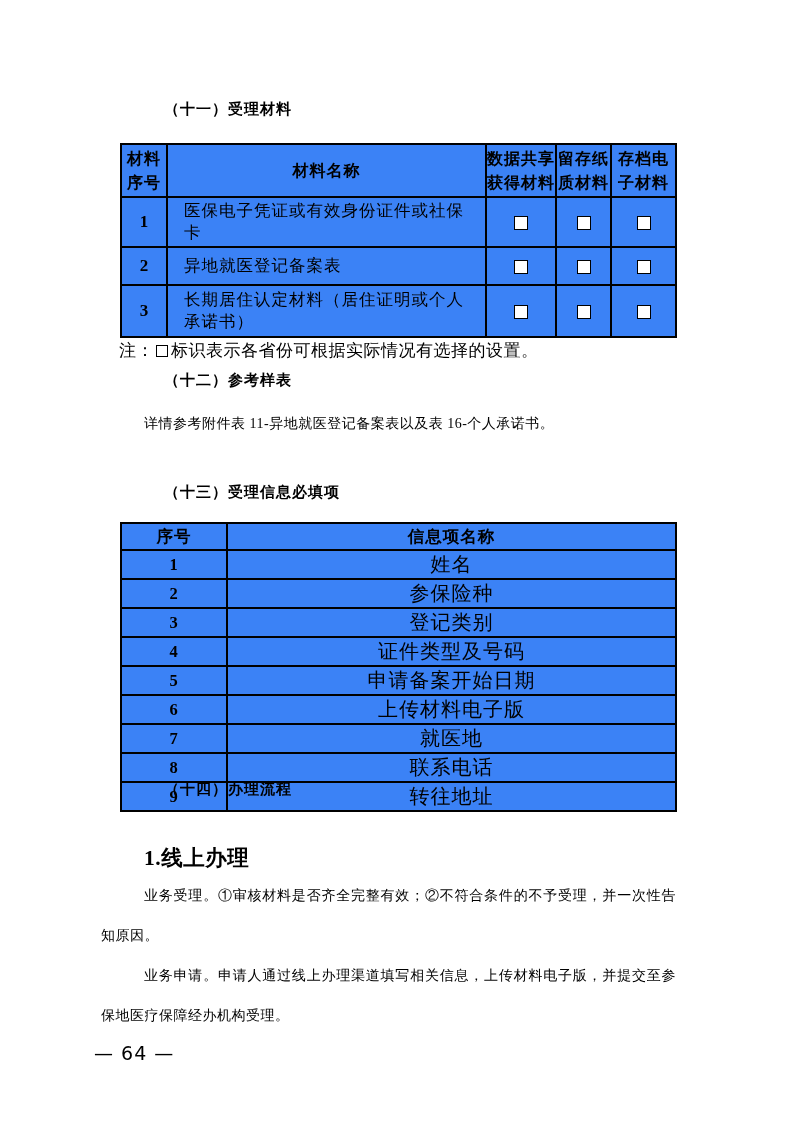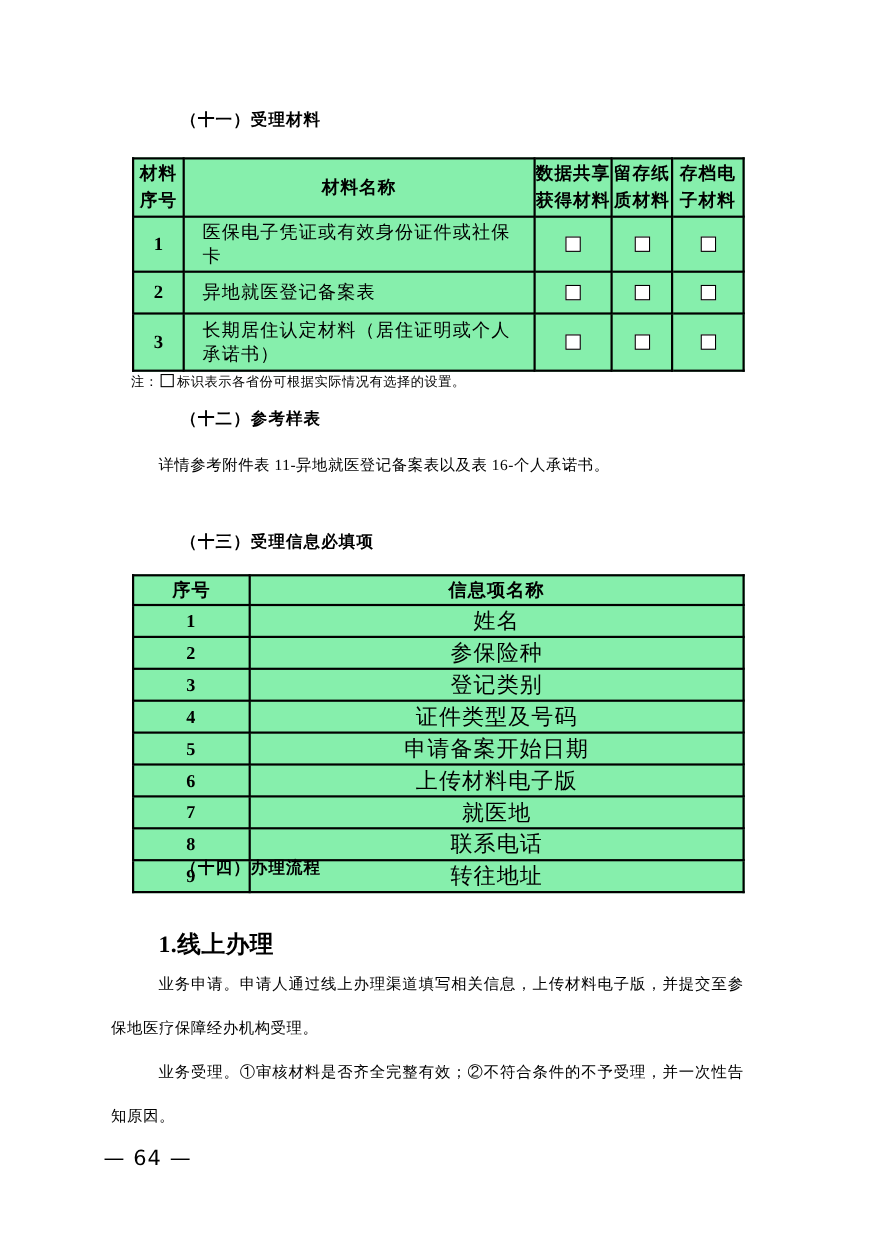--- a/index.html
+++ b/index.html
@@ -13,40 +13,40 @@
     left:164px;font-size:15px;font-weight:600;letter-spacing:1px;white-space:nowrap;
   }
   .body-block{left:101px;width:575px;}
   .body-para{
     margin:0;font-size:14px;line-height:40px;text-align:justify;
     text-indent:43px;letter-spacing:0.5px;
   }
   .sub-heading{
     left:144px;font-size:21.5px;font-weight:bold;letter-spacing:0.5px;white-space:nowrap;
   }
-  table{border-collapse:collapse;table-layout:fixed;background:#86efac;}
+  table{border-collapse:collapse;table-layout:fixed;background:#3b82f6;}
   td,th{border:2px solid #000;padding:0;overflow:hidden;}
   
   .t1{left:120px;top:143px;width:555px;}
   .t1 col.c-no{width:46px;}
   .t1 col.c-name{width:319px;}
   .t1 col.c-a{width:70px;}
   .t1 col.c-b{width:55px;}
   .t1 col.c-c{width:65px;}
   .t1 th{font-size:16px;font-weight:bold;line-height:24px;text-align:center;letter-spacing:1px;}
   .t1 .h-row{height:53px;}
   .t1 .r1{height:38px;}
   .t1 .r2{height:38px;}
   .t1 .r3{height:52px;}
   .t1 td.num{font-size:17px;font-weight:bold;text-align:center;}
   .t1 td.name{font-size:16.5px;text-align:left;padding:2px 16px;line-height:22px;letter-spacing:1px;}
   .t1 td.chk{text-align:center;}
   .cbx{display:inline-block;width:12px;height:12px;border:1.7px solid #000;vertical-align:middle;background:#fff;}
   .cbx-small{display:inline-block;width:10px;height:10px;border:1.4px solid #000;vertical-align:-1px;margin:0 3px 0 2px;background:#fff;}
-  .table-note{left:119px;top:339px;font-size:12px;letter-spacing:0.5px;white-space:nowrap;}
+  .table-note{left:119px;top:339px;font-size:17px;letter-spacing:0.5px;white-space:nowrap;}
   
   .t2{left:120px;top:522px;width:555px;}
   .t2 col.c-no{width:106px;}
   .t2 col.c-name{width:449px;}
   .t2 th{font-size:16.5px;font-weight:bold;text-align:center;letter-spacing:1px;height:25px;}
   .t2 td{font-size:20px;text-align:center;letter-spacing:1px;height:25px;}
   .t2 td.num{font-weight:bold;font-size:16.5px;}
   .footer-page{
     left:94px;top:1042px;font-size:19px;letter-spacing:1px;
     font-family:"DejaVu Sans","Liberation Sans",sans-serif;white-space:nowrap;
@@ -170,17 +170,17 @@
     <td>转往地址</td>
   </tr>
 </tbody>
   </table>
 
 <div class="abs heading" style="top:780px;">（十四）办理流程</div>
 
 <div class="abs sub-heading" style="top:843px;">1.线上办理</div>
 
 <div class="abs body-block" style="top:876px;">
+  <p class="body-para">业务受理。①审核材料是否齐全完整有效；②不符合条件的不予受理，并一次性告知原因。</p>
   <p class="body-para">业务申请。申请人通过线上办理渠道填写相关信息，上传材料电子版，并提交至参保地医疗保障经办机构受理。</p>
-  <p class="body-para">业务受理。①审核材料是否齐全完整有效；②不符合条件的不予受理，并一次性告知原因。</p>
 </div>
 
 <div class="abs footer-page">— 64 —</div>
 
 </body></html>

